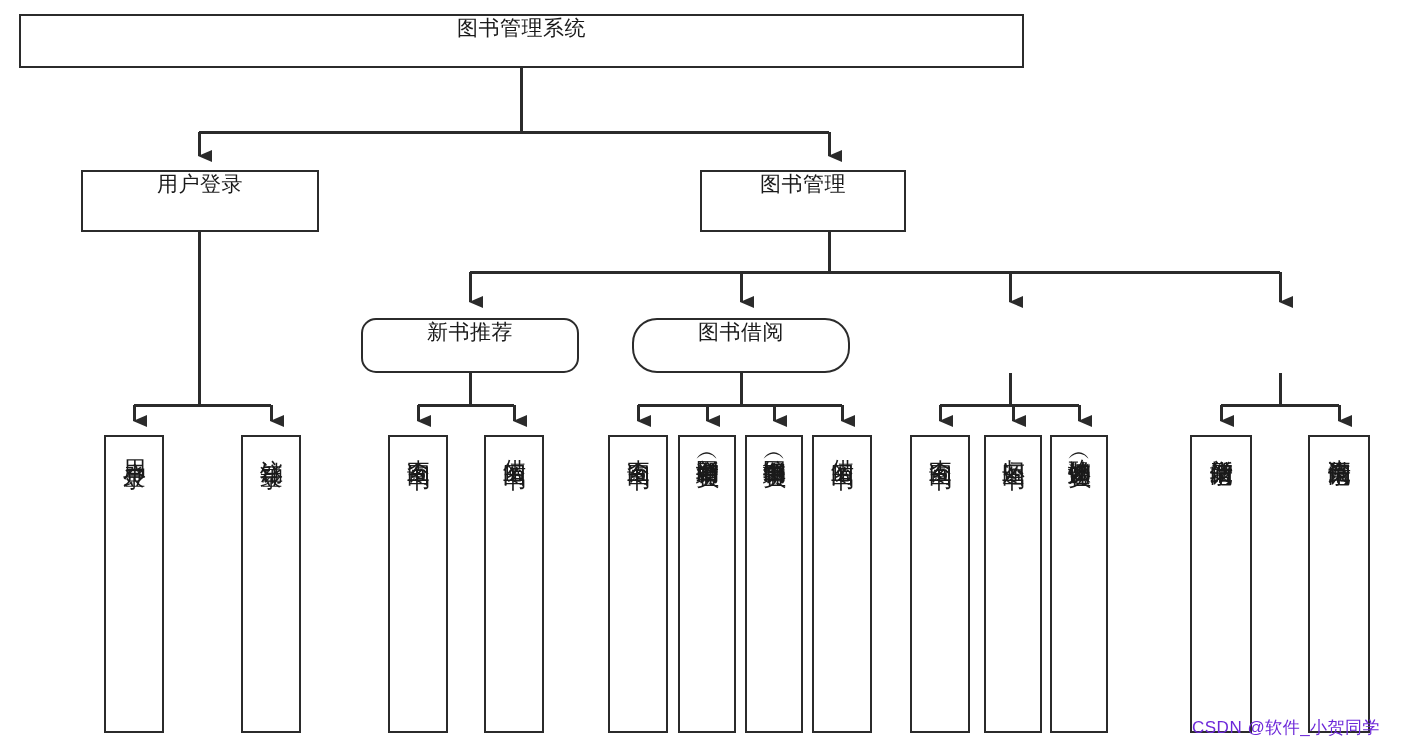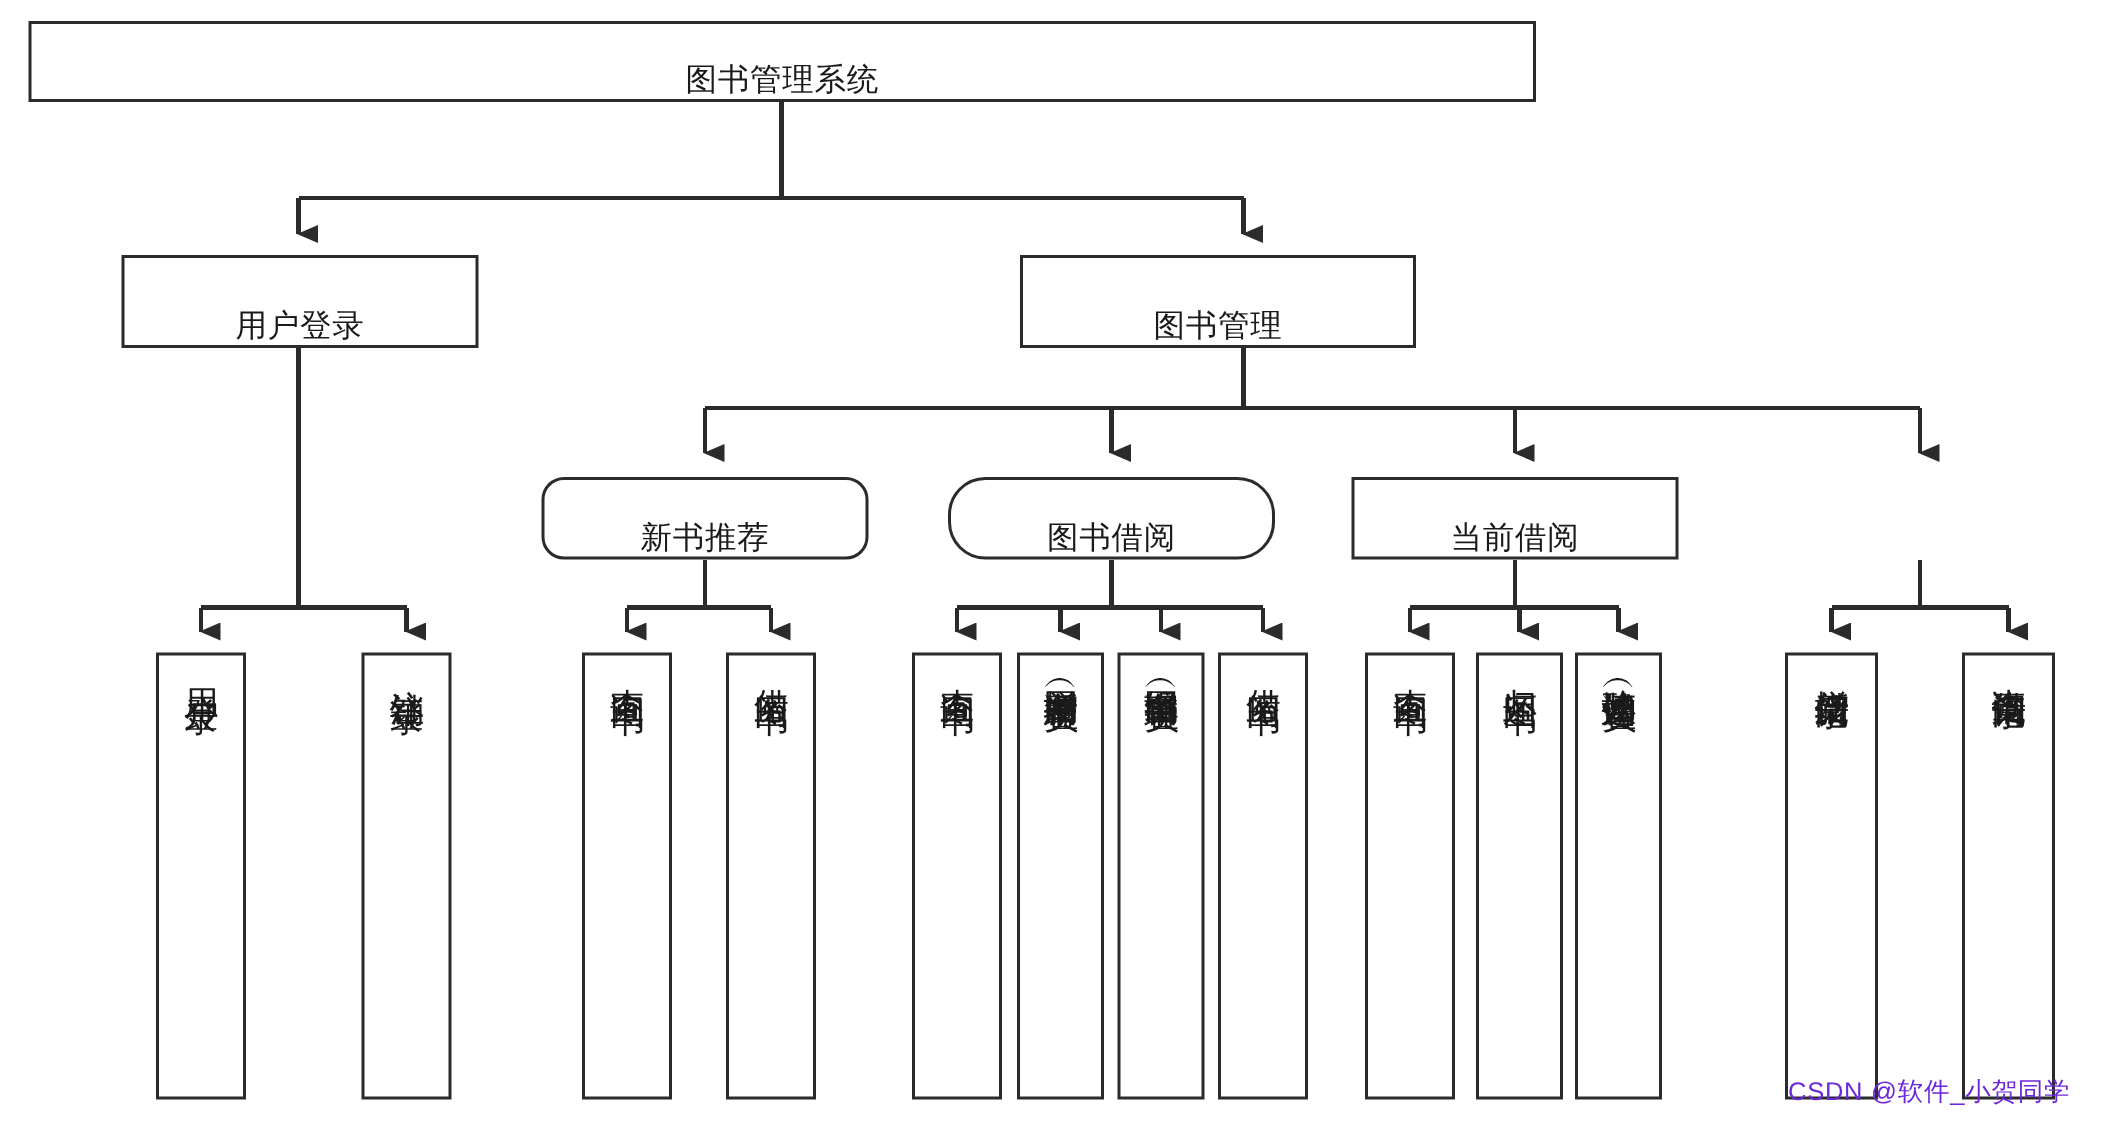--- a/index.html
+++ b/index.html
@@ -26,21 +26,21 @@
     width: 1405px;
     height: 747px;
     pointer-events: none;
   }
   .node {
     position: absolute;
     box-sizing: border-box;
     background: #ffffff;
     border: 2px solid #2b2b2b;
     display: flex;
-    align-items: flex-end;
+    align-items: flex-start;
     justify-content: center;
     overflow: hidden;
   }
   .node-label {
     color: #1a1a1a;
     font-family: "Liberation Sans", sans-serif;
     letter-spacing: 0.5px;
     white-space: nowrap;
     line-height: 1.12;
   }
@@ -127,32 +127,29 @@
     </g>
   </svg>
 
   <div class="node horiz" id="node-root" style="left: 19px; top: 14px; width: 1005px; height: 54px;">
     <span class="node-label">图书管理系统</span>
   </div>
 
   <div class="node horiz" id="node-l1-0" style="left: 81px; top: 170px; width: 238px; height: 62px;">
     <span class="node-label">用户登录</span>
   </div>
-  <div class="node horiz" id="node-l1-1" style="left: 680px; top: 170px; width: 264px; height: 62px;">
+  <div class="node horiz" id="node-l1-1" style="left: 700px; top: 170px; width: 206px; height: 62px;">
     <span class="node-label">图书管理</span>
   </div>
 
   <div class="node horiz" id="node-l2-0" style="left: 361px; top: 318px; width: 218px; height: 55px; border-radius: 15px;">
     <span class="node-label">新书推荐</span>
   </div>
   <div class="node horiz" id="node-l2-1" style="left: 632px; top: 318px; width: 218px; height: 55px; border-radius: 25px;">
     <span class="node-label">图书借阅</span>
-  </div>
-  <div class="node horiz" id="node-l2-2" style="left: 901px; top: 318px; width: 218px; height: 55px;">
-    <span class="node-label">当前借阅</span>
   </div>
 
   <div class="node vert" id="node-leaf-0" style="left: 104px; top: 435px; width: 60px; height: 298px;">
     <span class="node-label">用户登录</span>
   </div>
   <div class="node vert" id="node-leaf-1" style="left: 241px; top: 435px; width: 60px; height: 298px;">
     <span class="node-label">注销登录</span>
   </div>
   <div class="node vert" id="node-leaf-2" style="left: 388px; top: 435px; width: 60px; height: 298px;">
     <span class="node-label">查询图书</span>

